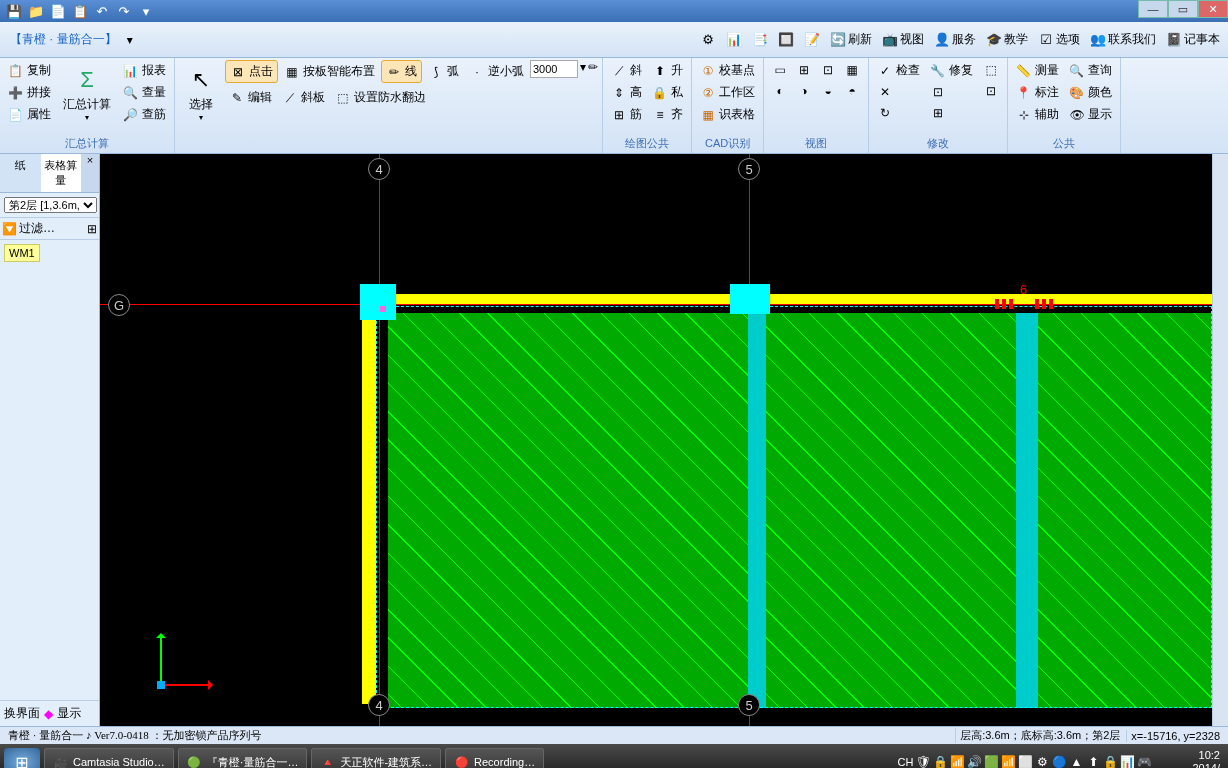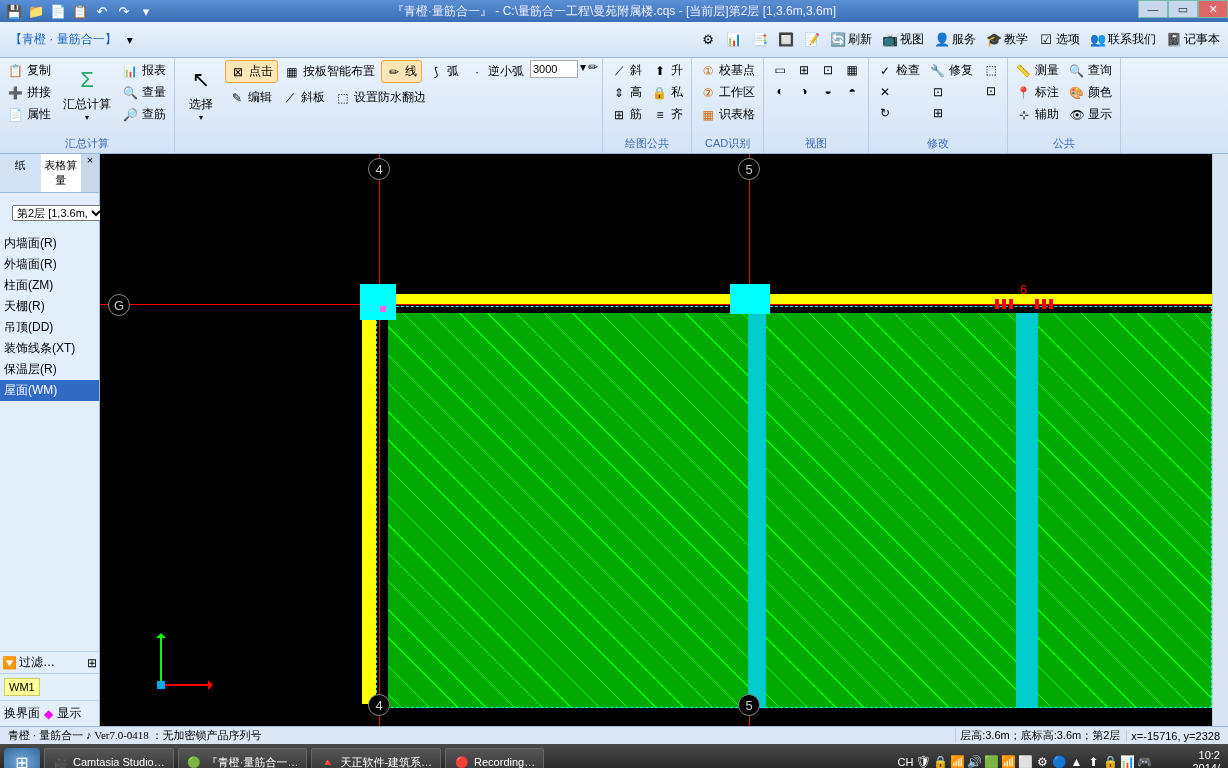--- a/index.html
+++ b/index.html
@@ -98,21 +98,20 @@
 <div class="titlebar">
   <div class="qat">
     <span class="qat-btn">💾</span>
     <span class="qat-btn">📁</span>
     <span class="qat-btn">📄</span>
     <span class="qat-btn">📋</span>
     <span class="qat-btn">↶</span>
     <span class="qat-btn">↷</span>
     <span class="qat-btn">▾</span>
   </div>
-  <div class="title-text">『青橙·量筋合一』 - C:\量筋合一工程\曼苑附属楼.cqs - [当前层]第2层 [1,3.6m,3.6m]</div>
   <div class="win-controls">
     <div class="win-btn">—</div>
     <div class="win-btn">▭</div>
     <div class="win-btn close">✕</div>
   </div>
 </div>
 
 <div class="menubar">
   <span class="app-label">【青橙 · 量筋合一】</span>
   <span style="margin-left:4px">▾</span>
@@ -318,36 +317,26 @@
     </div>
   </div>
 
 <div class="main">
   <div class="side-panel">
     <div class="side-tabs">
       <div class="side-tab">纸</div>
       <div class="side-tab active">表格算量</div>
       <div class="side-close">×</div>
     </div>
-    <div style="display:flex;align-items:center;padding:10px">
+    <div style="display:flex;align-items:center;padding:2px">
       <select class="floor-select" style="flex:1">
         <option>第2层 [1,3.6m,</option>
       </select>
       <span style="padding:0 2px">⊞</span>
     </div>
-    <div class="side-list" id="side-list">
-        <div class="side-item">内墙面(R)</div>
-        <div class="side-item">外墙面(R)</div>
-        <div class="side-item">柱面(ZM)</div>
-        <div class="side-item">天棚(R)</div>
-        <div class="side-item">吊顶(DD)</div>
-        <div class="side-item">装饰线条(XT)</div>
-        <div class="side-item">保温层(R)</div>
-        <div class="side-item selected">屋面(WM)</div>
-      </div>
     <div class="filter-row">
       <span>🔽</span>
       <span>过滤…</span>
       <span style="margin-left:auto">⊞</span>
     </div>
     <div style="padding:2px"><span class="wm-label">WM1</span></div>
     <div class="bottom-controls">
       <span>换界面</span>
       <span style="color:#f0f">◆</span>
       <span>显示</span>

